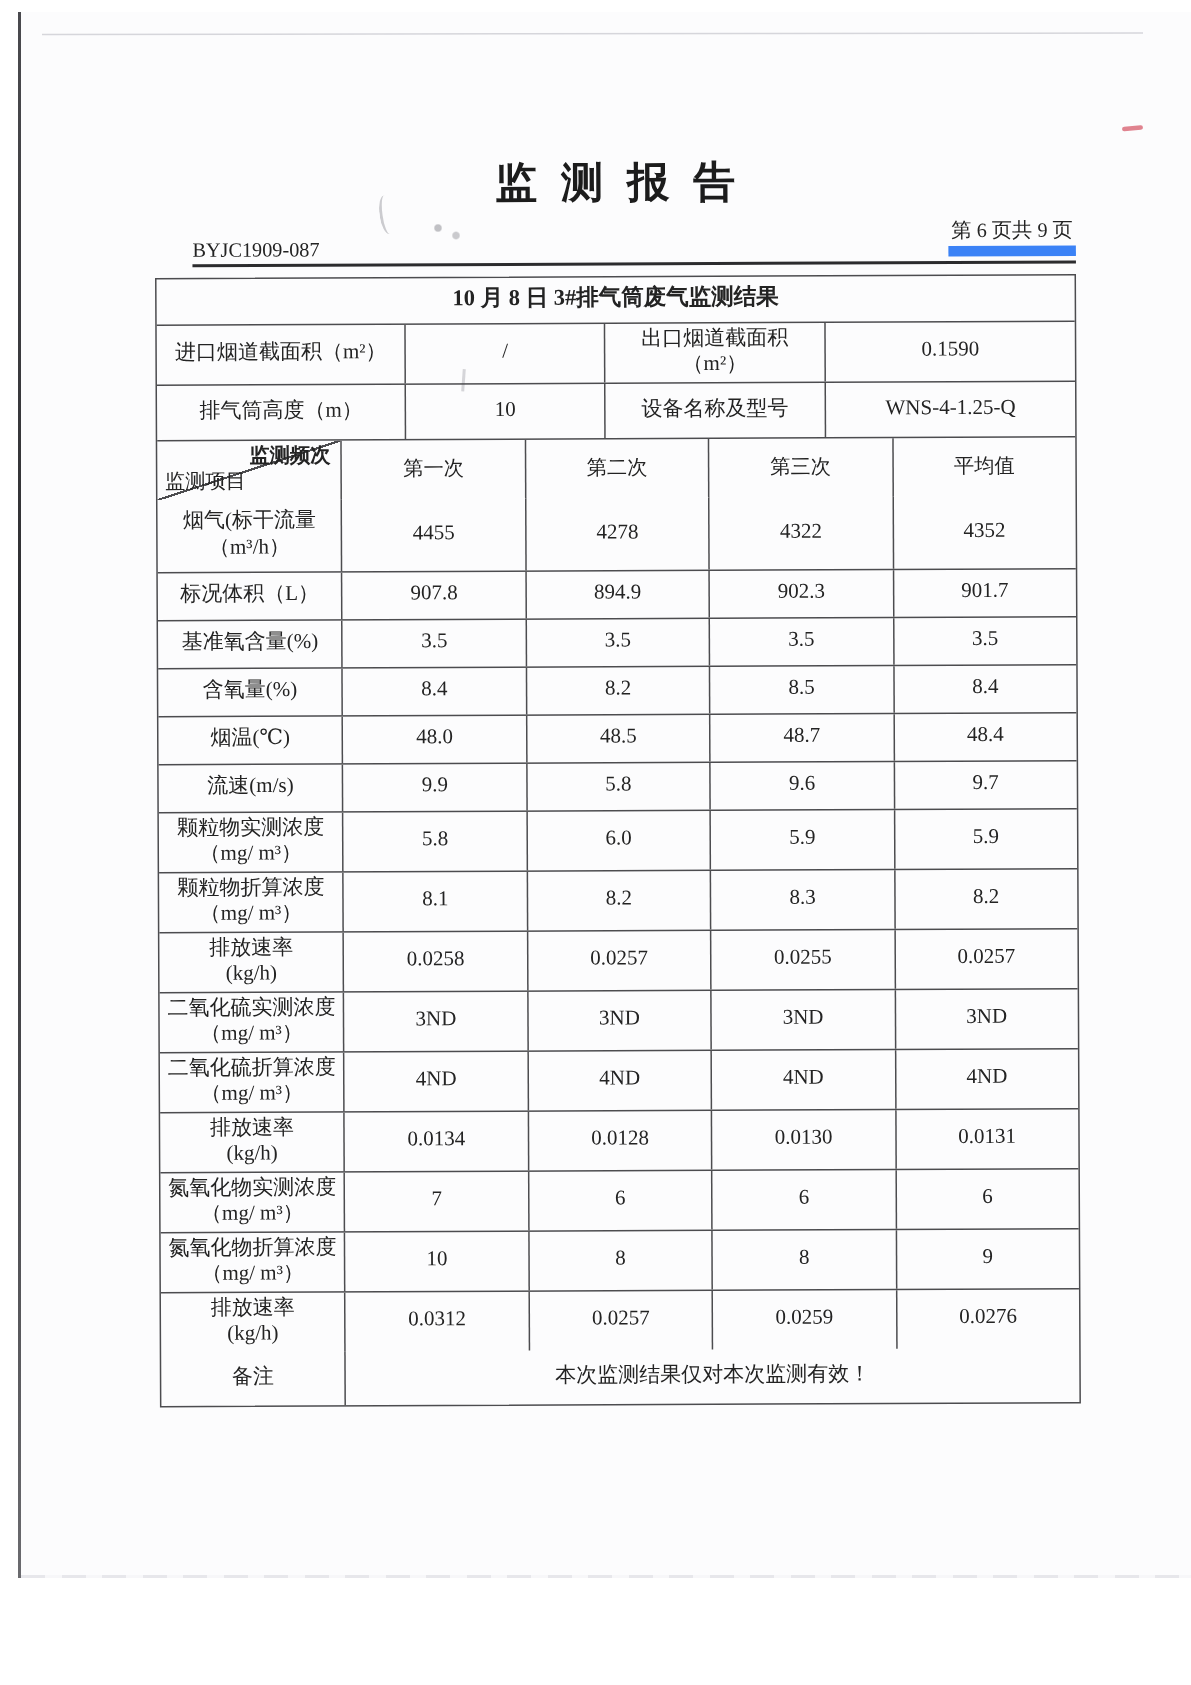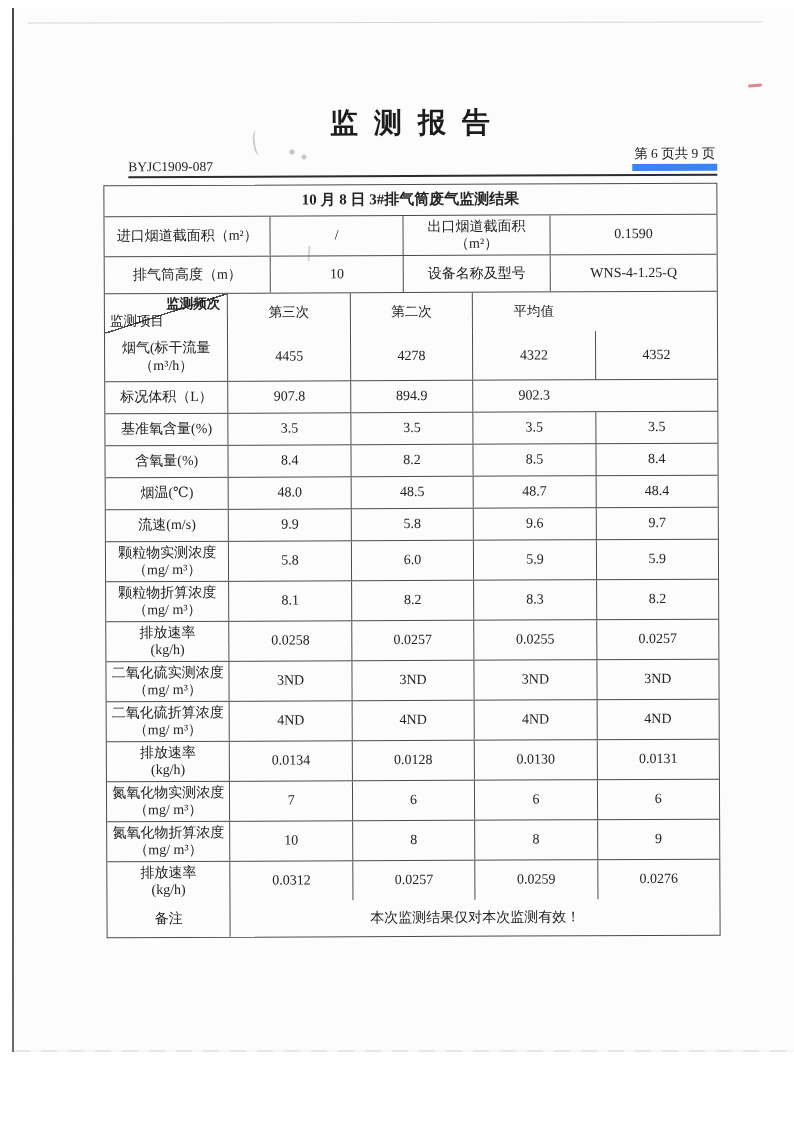--- a/index.html
+++ b/index.html
@@ -107,22 +107,23 @@
         <div>10</div>
         <div>设备名称及型号</div>
         <div>WNS-4-1.25-Q</div>
       </div>
 
       <div class="trow r-freq">
         <div class="diag-cell">
           <span class="freq-top">监测频次</span>
           <span class="freq-bottom">监测项目</span>
         </div>
+        <div>第一次</div>
+        <div>第二次</div>
         <div>第三次</div>
-        <div>第二次</div>
         <div>平均值</div>
       </div>
 
       <div id="data-rows">
           <div class="trow r-data tall">
     <div class="lbl">
       <span class="l1">烟气(标干流量</span>
       <span class="l2">（m³/h）</span>
     </div>
     <div>4455</div>
@@ -131,20 +132,21 @@
     <div>4352</div>
   </div>
           <div class="trow r-data one">
     <div class="lbl">
       <span class="l1">标况体积（L）</span>
 
     </div>
     <div>907.8</div>
     <div>894.9</div>
     <div>902.3</div>
+    <div>901.7</div>
   </div>
           <div class="trow r-data one">
     <div class="lbl">
       <span class="l1">基准氧含量(%)</span>
 
     </div>
     <div>3.5</div>
     <div>3.5</div>
     <div>3.5</div>
     <div>3.5</div>

